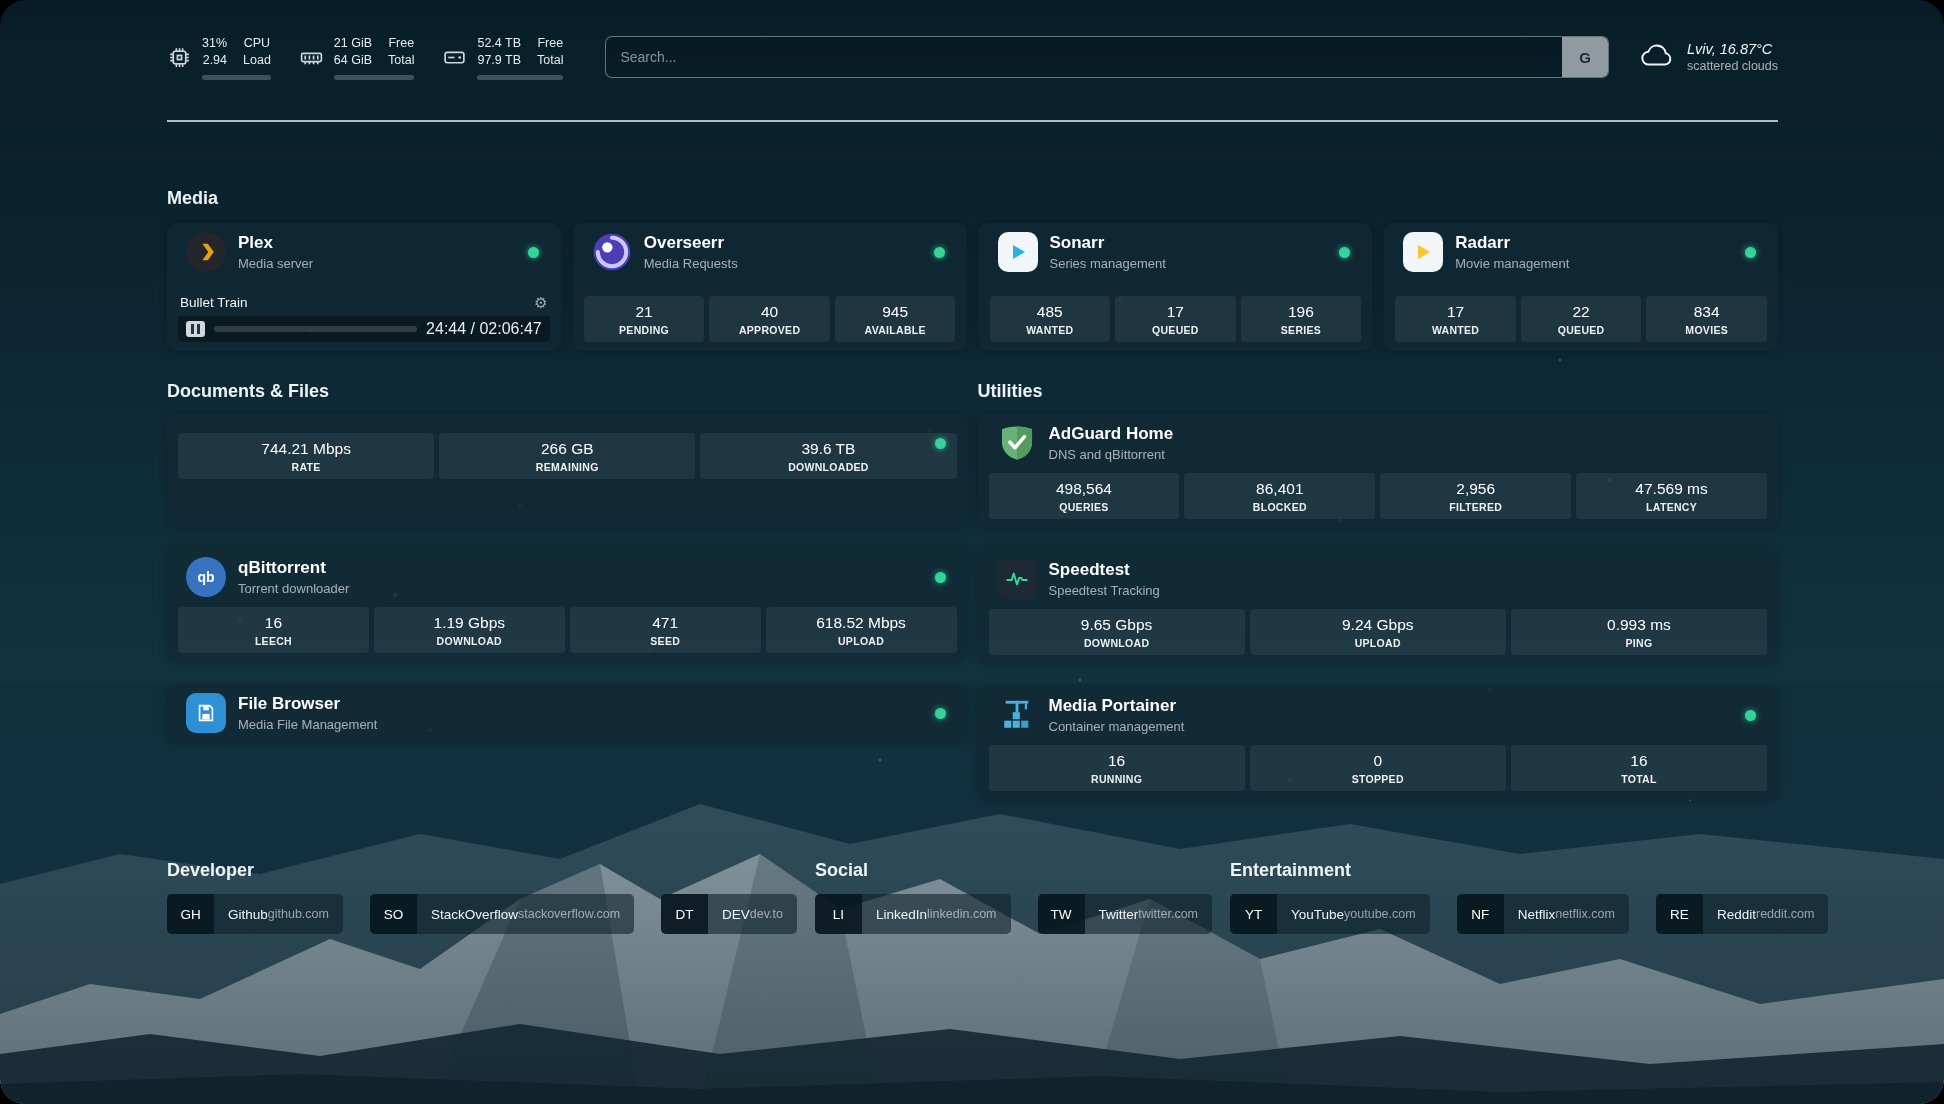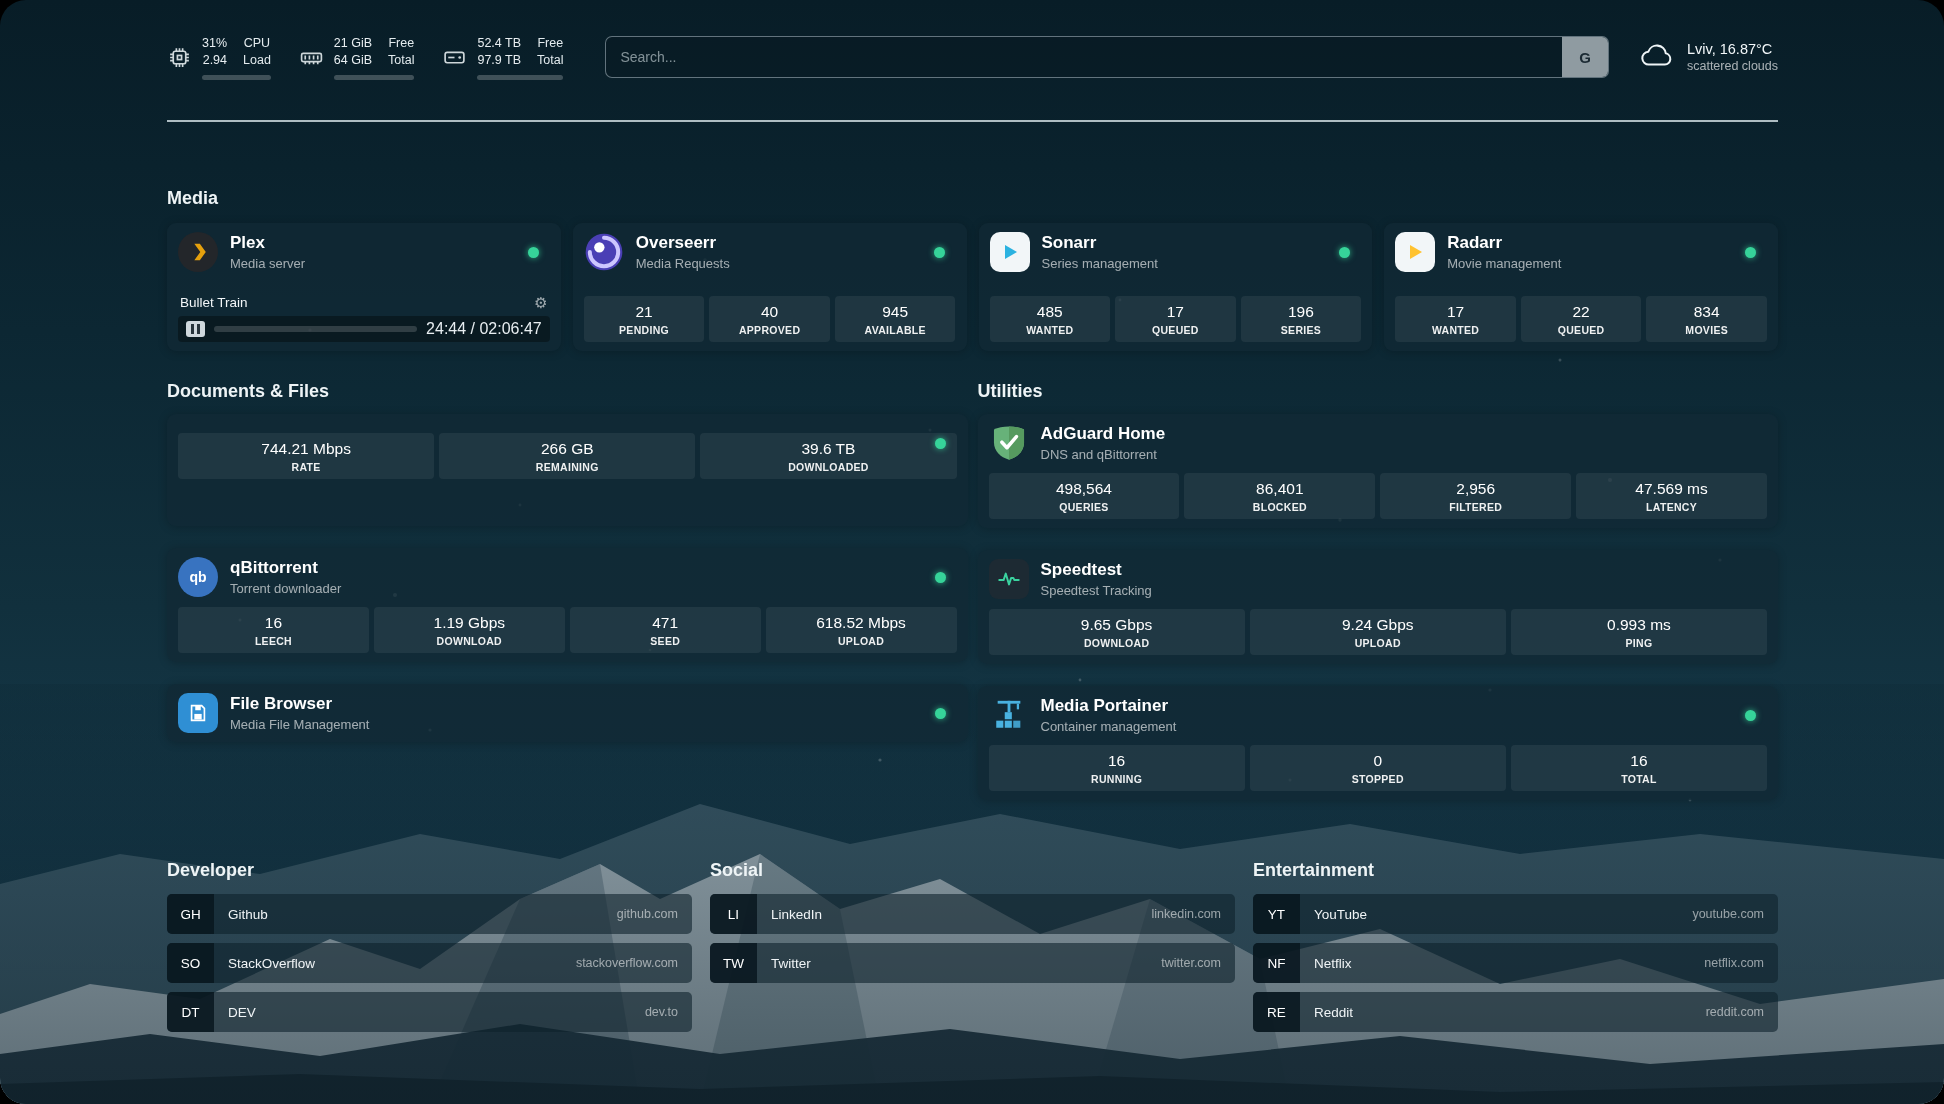--- a/index.html
+++ b/index.html
@@ -22,37 +22,37 @@
   .m-lab { text-align:center; color:#e3ebee; }
   .m-bar { grid-column:1 / -1; margin-top:5px; height:5px; background:rgba(255,255,255,0.22); border-radius:3px; overflow:hidden; }
   .m-bar .fill { height:100%; background:#dfe7ea; border-radius:3px; }
   .searchbar { flex:1; margin:0 30px 0 42px; height:42px; display:flex; align-items:stretch;
                background:rgba(8,24,33,0.45); border:1px solid rgba(173,190,198,0.55); border-radius:7px; overflow:hidden; }
   .searchbar input { flex:1; background:transparent; border:none; outline:none; color:#e8eef1; font-size:14px; padding:0 14px; font-family:inherit; }
   .searchbar input::placeholder { color:rgba(230,240,244,0.55); }
   .g-btn { width:46px; border:none; background:#8f9ba1; color:#1b2a33; font-weight:700; font-size:15px;
            display:flex; align-items:center; justify-content:center; cursor:pointer; font-family:inherit; }
   .weather { display:flex; gap:12px; align-items:center; }
-  .w-loc { font-size:14.5px; color:#f2f7f9; }
+  .w-loc { font-size:14.5px; color:#f2f7f9;font-style:italic; }
   .w-cond { font-size:12.5px; color:rgba(255,255,255,0.65); margin-top:2px; }
   .divider { margin-top:38px; border-top:2px solid rgba(230,242,246,0.75); }
 
   
   .section-title { font-size:18px; font-weight:600; color:#eef4f6; }
   .sec-media { margin-top:66px; }
   .media-grid { margin-top:14px; display:grid; grid-template-columns:repeat(4,1fr); gap:12px; }
   .two-col { margin-top:30px; display:grid; grid-template-columns:1fr 1fr; gap:10px; }
   .col-cards { margin-top:12px; display:flex; flex-direction:column; gap:22px; }
 
   
   .card { position:relative; background:rgba(17,41,53,0.76); border-radius:9px; padding:9px 11px;
           box-shadow:0 1px 10px rgba(0,0,0,0.22); }
   .card.media-card { height:128px; display:flex; flex-direction:column; justify-content:space-between; }
   .card.row-card { min-height:112px; display:flex; flex-direction:column; justify-content:space-between; }
-  .card-header { display:flex; gap:12px; align-items:center; padding-right:30px; }
+  .card-header { display:flex; gap:12px; align-items:center; padding-right:30px;margin-left:8px; }
   .badge { width:40px; height:40px; flex:0 0 40px; display:flex; align-items:center; justify-content:center; border-radius:50%; }
   .badge.square { border-radius:9px; }
   .badge.plain { background:transparent; }
   .b-plex { background:#23262a; }
   .b-overseerr { background:transparent; }
   .b-sonarr,.b-radarr { background:#f2f6f8; border-radius:10px; }
   .b-nzbget { background:#3faa34; }
   .b-nzbget span { font-size:9px; font-weight:700; font-style:italic; color:#fff; }
   .b-qbit { background:#3873c0; }
   .b-qbit span { font-size:14px; font-weight:700; color:#fff; }
@@ -74,21 +74,21 @@
   .np-strip { margin-top:6px; height:26px; background:rgba(0,0,0,0.35); border-radius:4px;
               display:flex; align-items:center; gap:9px; padding:0 8px; }
   .pause { display:flex; gap:3px; background:#cfd8dd; border-radius:3px; padding:3px 5px; cursor:pointer; }
   .pause i { display:block; width:3px; height:10px; background:#27343c; }
   .np-track { flex:1; height:6px; background:rgba(255,255,255,0.16); border-radius:3px; overflow:hidden; }
   .np-track .fill { height:100%; background:#dbe3e7; border-radius:3px; }
   .np-time { font-size:16px; color:#e8eef1; white-space:nowrap; }
 
   
   .bookmarks { margin-top:60px; display:grid; grid-template-columns:repeat(3,1fr); gap:18px; }
-  .bm-rows { margin-top:13px; display:flex; flex-direction:column; gap:9px; }
+  .bm-rows { margin-top:13px; display:flex; gap:27px;align-items:flex-end; }
   .bm-row { height:40px; display:flex; align-items:stretch; background:rgba(13,34,44,0.6); border-radius:5px;
             overflow:hidden; cursor:pointer; }
   .bm-abbr { width:47px; background:rgba(8,22,30,0.85); color:#fff; font-size:13.5px; display:flex;
              align-items:center; justify-content:center; flex:0 0 47px; }
   .bm-name { padding-left:14px; font-size:13.5px; color:#f0f4f6; display:flex; align-items:center; }
   .bm-url { margin-left:auto; padding-right:14px; font-size:12.5px; color:rgba(255,255,255,0.55);
             display:flex; align-items:center; }
 </style>
 </head>
 <body>

